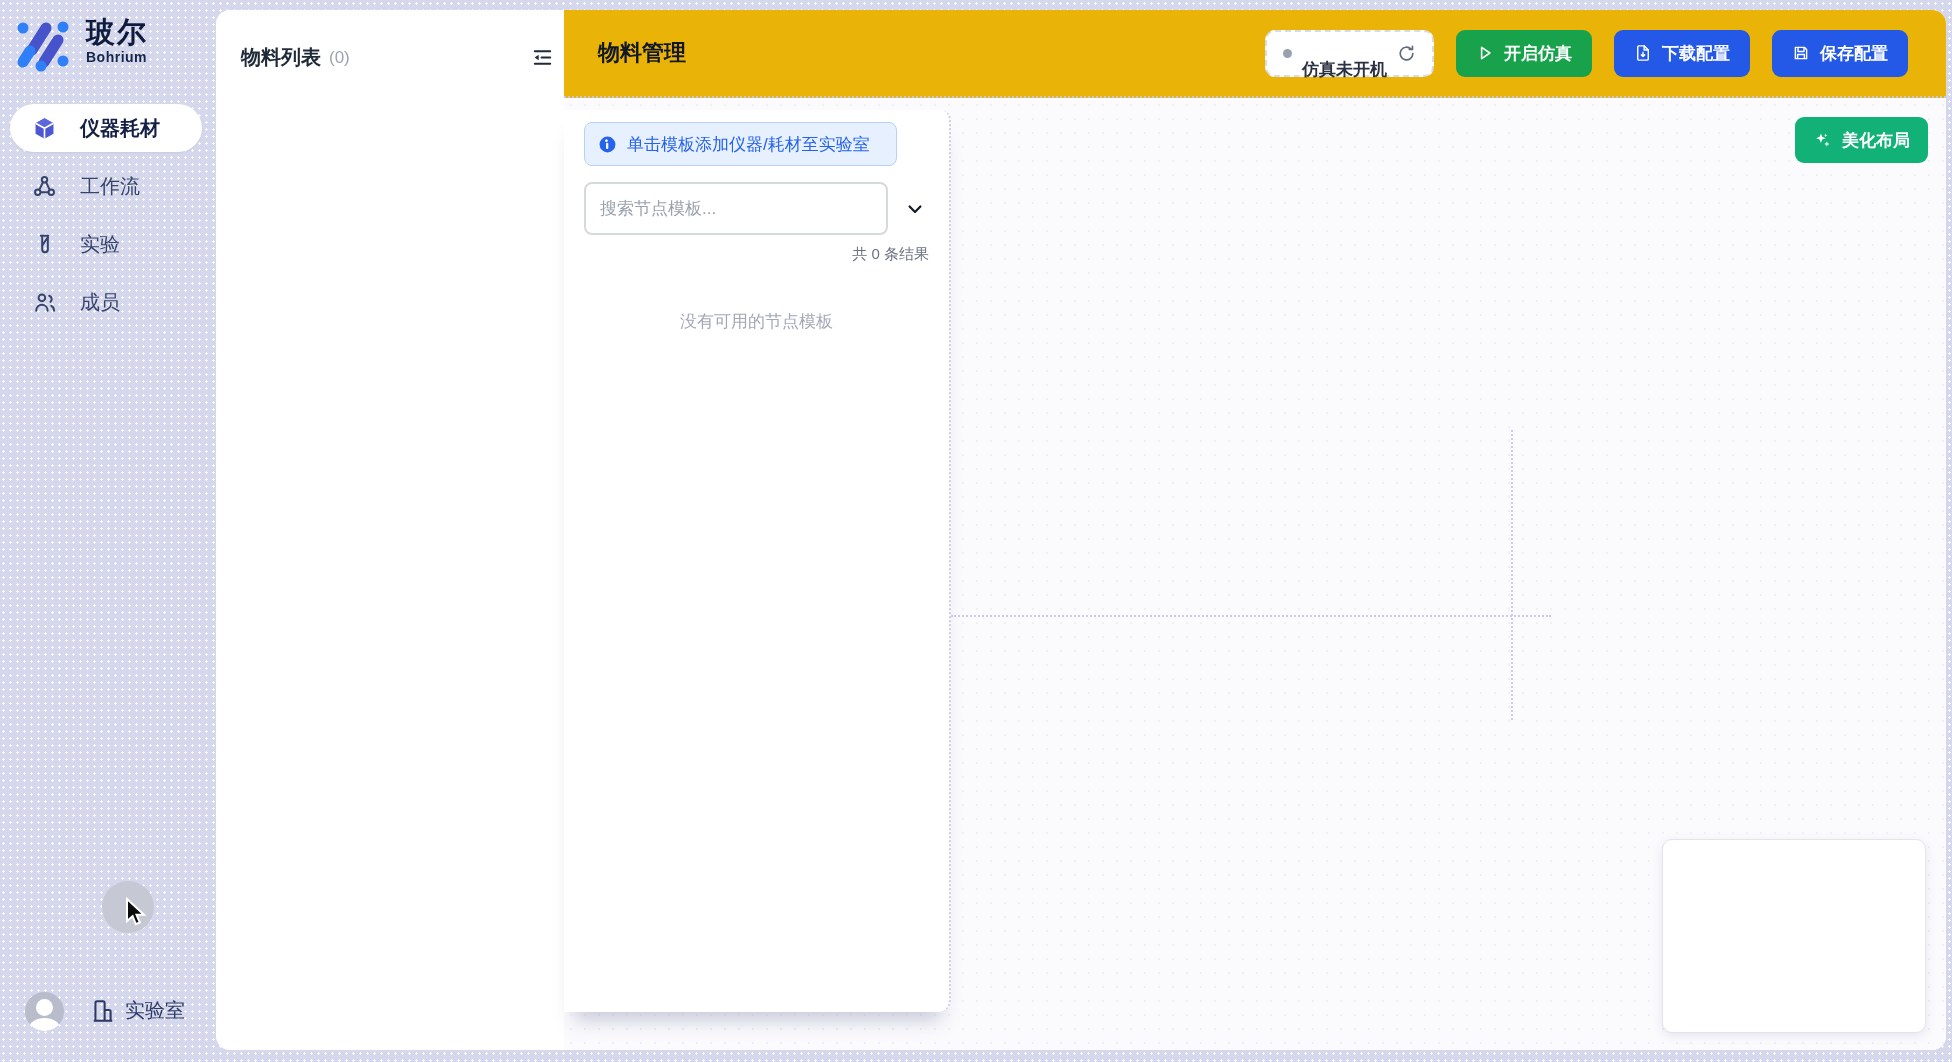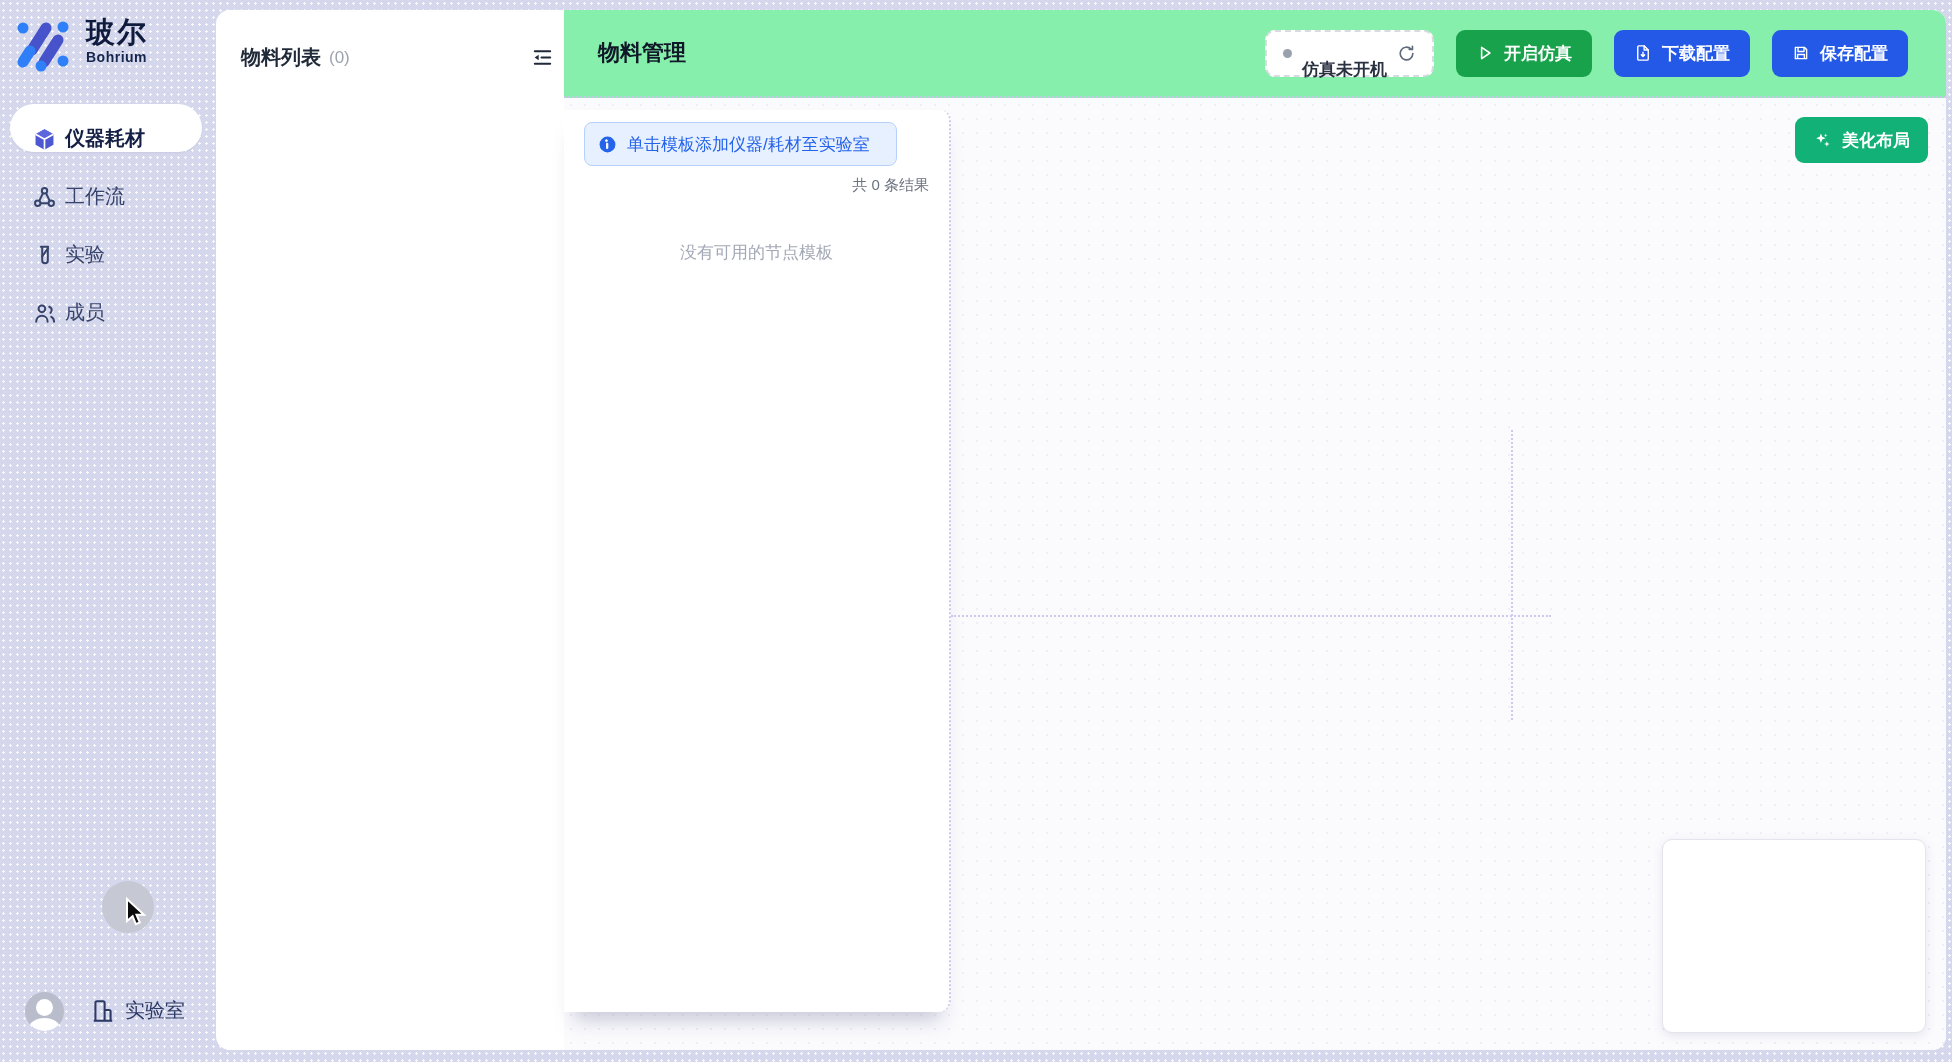--- a/index.html
+++ b/index.html
@@ -12,21 +12,21 @@
     position:relative; color:#1f2937;
   }
 
   
   .sidebar { position:absolute; left:0; top:0; width:216px; height:1062px; }
   .logo-row { position:absolute; left:14px; top:16px; display:flex; align-items:flex-start; gap:16px; }
   .logo-mark { width:56px; height:56px; }
   .logo-title { font-size:29px; font-weight:700; color:#0e1b3d; letter-spacing:2px; line-height:1.15; }
   .logo-sub { font-size:14px; font-weight:800; color:#15264d; letter-spacing:.5px; }
   .nav { position:absolute; left:10px; top:104px; right:14px; display:flex; flex-direction:column; gap:10px; }
-  .nav-item { height:48px; display:flex; align-items:flex-end; gap:8px; padding-left:22px;
+  .nav-item { height:48px; display:flex; align-items:center; gap:23px; padding-left:22px;
               border-radius:26px; font-size:20px; color:#36436b; cursor:pointer; }
   .nav-item .nicon { width:25px; height:25px; flex:none; display:flex; align-items:center; }
   .nav-item.active { background:#ffffff; color:#141f45; font-weight:700; box-shadow:0 1px 2px rgba(60,60,110,.08); }
   .ripple { position:absolute; left:102px; top:881px; width:52px; height:52px; border-radius:50%;
             background:#c6c8d3; }
   .cursor { position:absolute; left:121px; top:897px; }
   .side-footer { position:absolute; left:0; bottom:30px; width:216px; height:40px; }
   .avatar { position:absolute; left:25px; top:0; width:39px; height:39px; border-radius:50%;
             background:#b9bdcb; overflow:hidden; }
   .avatar .head { position:absolute; left:11px; top:7px; width:17px; height:17px; border-radius:50%; background:#fff; }
@@ -42,21 +42,21 @@
   .materials-panel { position:absolute; left:11px; top:0; width:346px; height:1040px; background:#fff;
                      border-right:2px dotted #c9c4ea; }
   .materials-head { margin:34px 16px 0 14px; display:flex; align-items:center; }
   .materials-title { font-size:20px; font-weight:700; color:#1f2937; }
   .materials-count { font-size:17px; color:#9ca3af; margin-left:8px; }
   .collapse-btn { margin-left:auto; width:26px; height:26px; display:flex; align-items:center;
                   justify-content:center; cursor:pointer; color:#1f2937; }
 
   
   .right-region { position:absolute; left:348px; top:0; right:0; bottom:0; }
-  .page-header { position:absolute; left:0; top:0; right:0; height:88px; background:#86efac;
+  .page-header { position:absolute; left:0; top:0; right:0; height:88px; background:#eab308;
                  border-bottom:2px dotted #c9c4ea; display:flex; align-items:center;
                  padding:0 38px 0 34px; }
   .page-title { font-size:22px; font-weight:700; color:#101828; }
   .header-actions { margin-left:auto; display:flex; align-items:center; gap:22px; }
   .status-pill { height:47px; display:flex; align-items:center; gap:10px; padding:0 16px;
                  border:2px dashed #d9dbe2; border-radius:10px; background:#fff; cursor:default; }
   .status-dot { width:9px; height:9px; border-radius:50%; background:#98a1ad; }
   .status-text { font-size:17px; font-weight:600; color:#2a3140;margin-top:32px; }
   .refresh { width:19px; height:19px; color:#5f6b7a; cursor:pointer; display:flex; }
   .btn { height:47px; display:flex; align-items:center; gap:10px; padding:12px 20px; border:none;
@@ -246,20 +246,28 @@
       <div class="guide-v"></div>
 
       <div class="template-card">
         <div class="banner">
           <svg viewBox="0 0 24 24" width="19" height="19">
             <circle cx="12" cy="12" r="10" fill="#2563eb"></circle>
             <path d="M12 7.2a1.3 1.3 0 1 0 0 .01M10.8 10.5h1.6V17h-1.6z" fill="#fff" stroke="#fff" stroke-width="1.2"></path>
           </svg>
           <span>单击模板添加仪器/耗材至实验室</span>
         </div>
+        <div class="search-row">
+          <input class="search-input" type="text" placeholder="搜索节点模板..." style="">
+          <span class="chevron-btn">
+            <svg viewBox="0 0 24 24" width="20" height="20" fill="none" stroke="currentColor" stroke-width="2.6" stroke-linecap="round" stroke-linejoin="round">
+              <path d="M5.5 9l6.5 6.5L18.5 9"></path>
+            </svg>
+          </span>
+        </div>
         <div class="result-count">共 0 条结果</div>
         <div class="empty-text">没有可用的节点模板</div>
       </div>
 
       <button class="beautify-btn">
         <svg viewBox="0 0 24 24" width="19" height="19" fill="#fff">
           <path d="M10 3l1.6 4.4L16 9l-4.4 1.6L10 15l-1.6-4.4L4 9l4.4-1.6z"></path>
           <path d="M17.5 13l.9 2.6 2.6.9-2.6.9-.9 2.6-.9-2.6-2.6-.9 2.6-.9z"></path>
           <path d="M16 3.2l.6 1.7 1.7.6-1.7.6-.6 1.7-.6-1.7-1.7-.6 1.7-.6z"></path>
         </svg>

